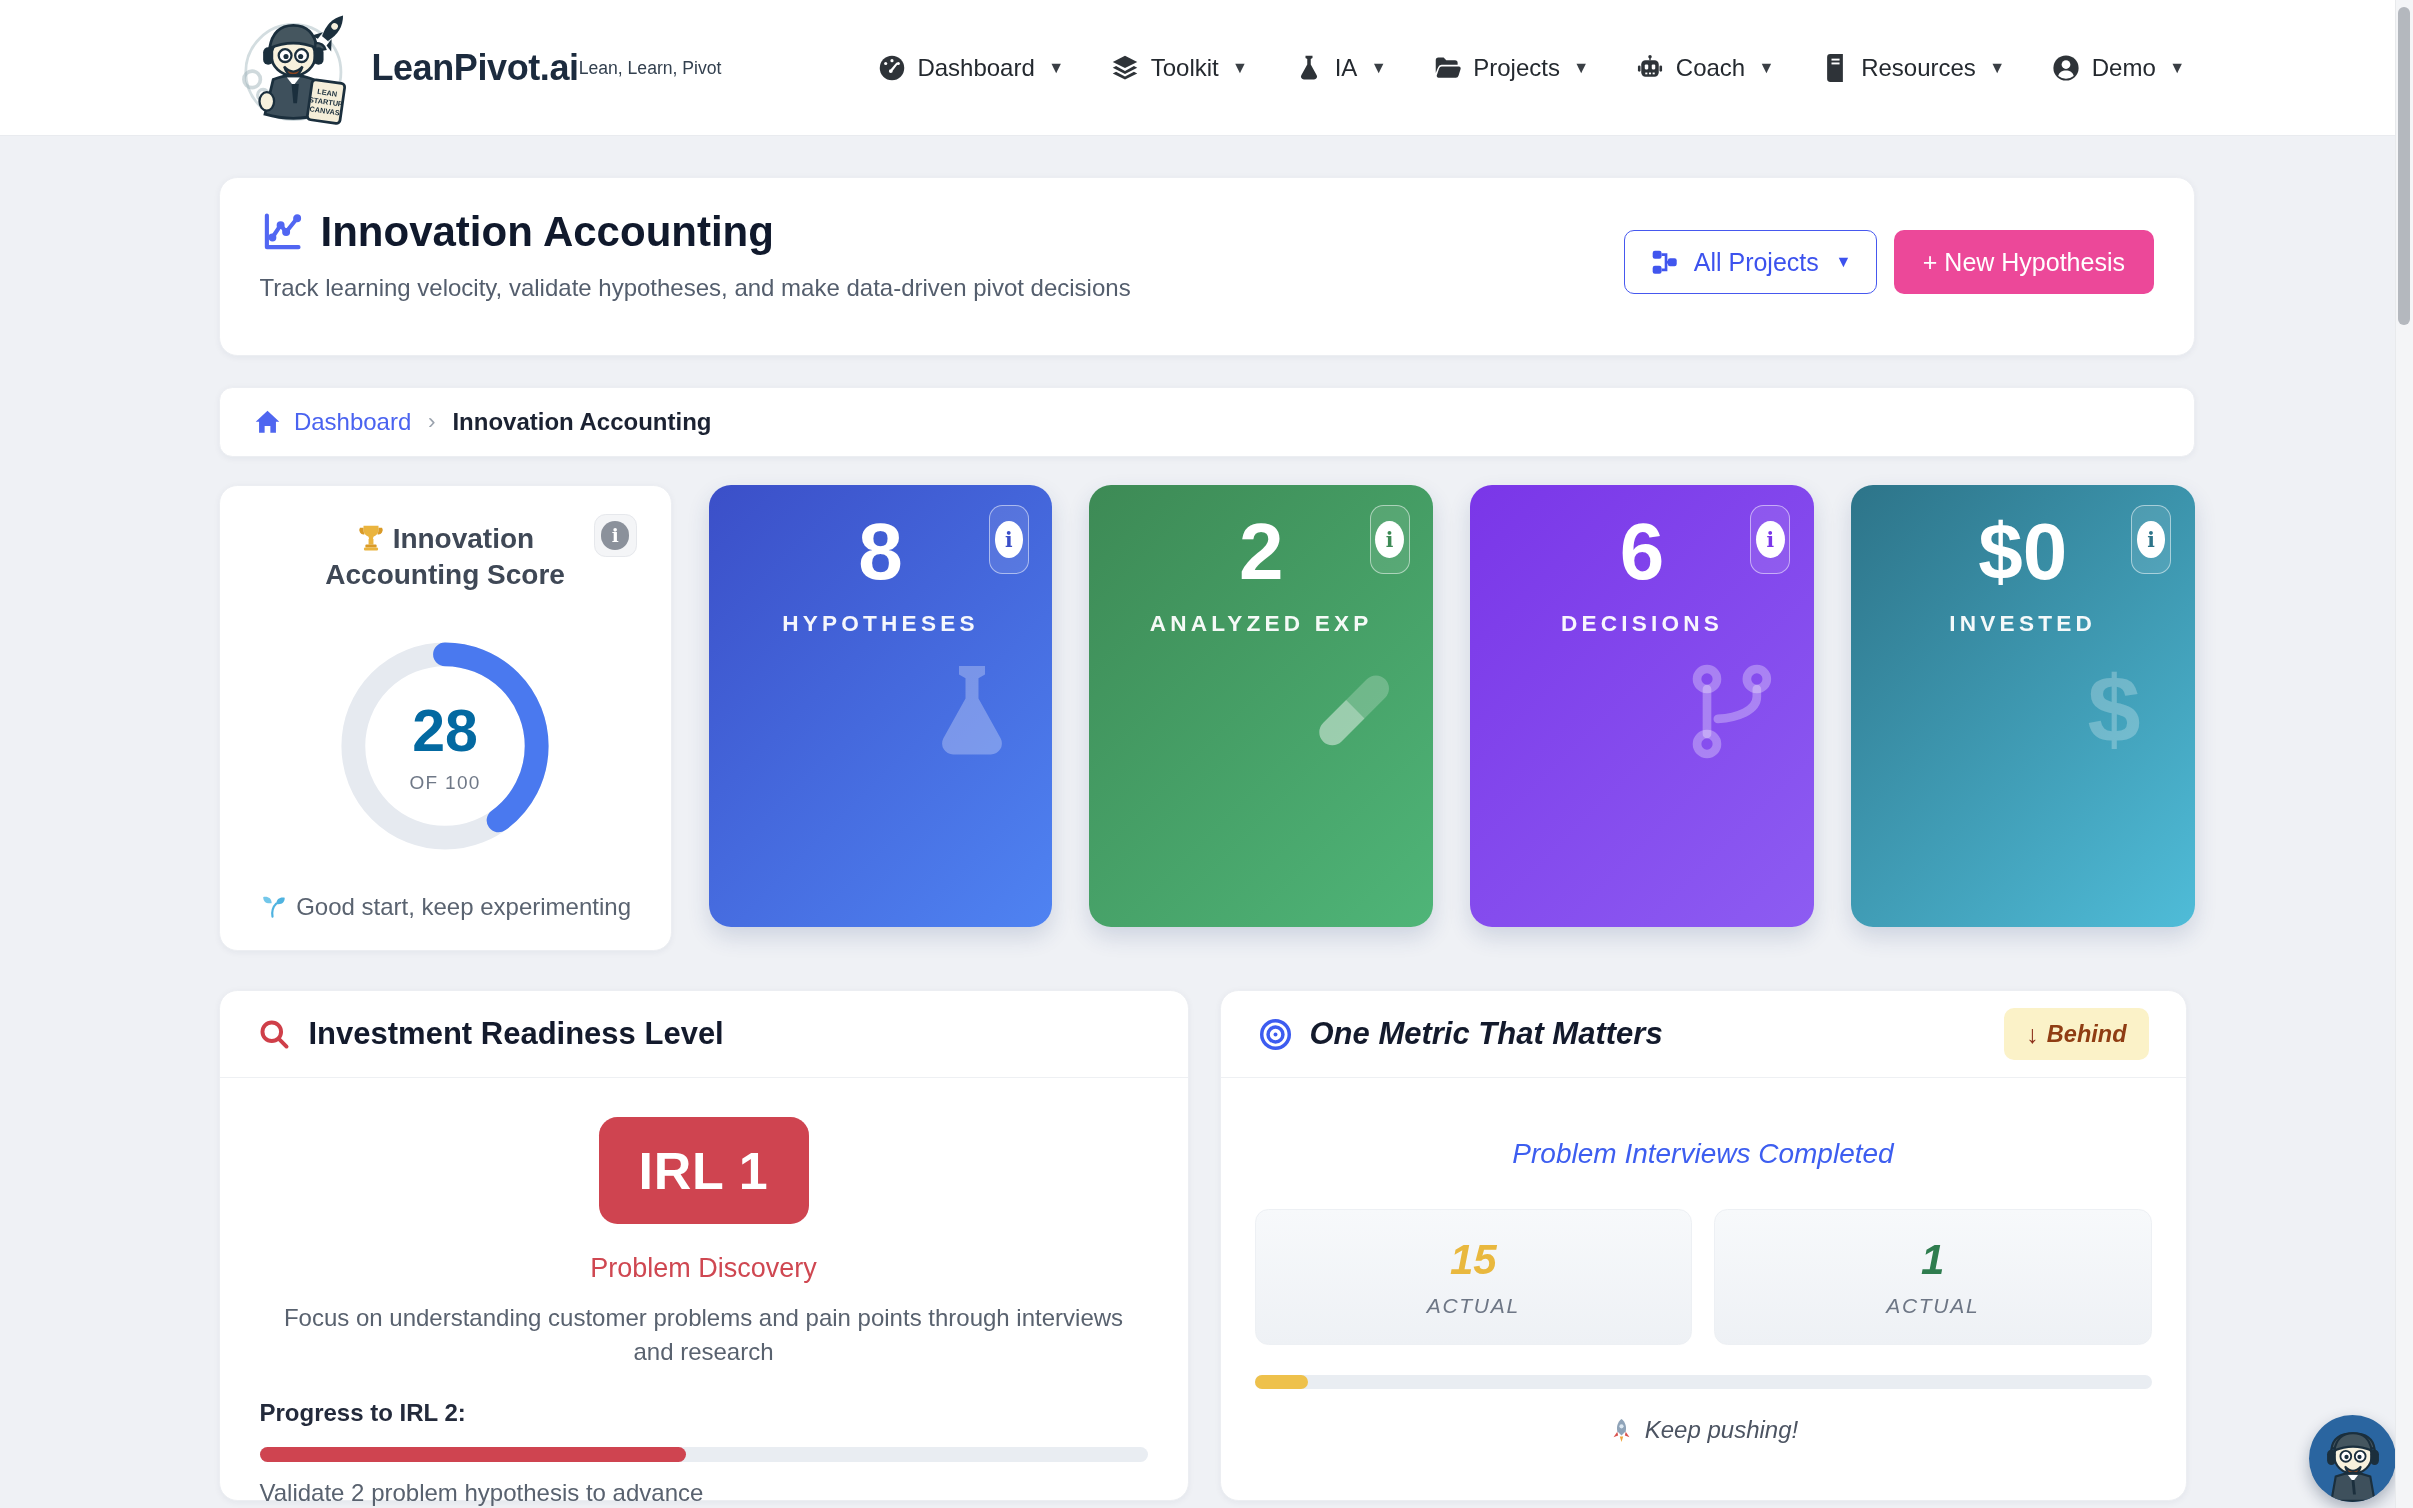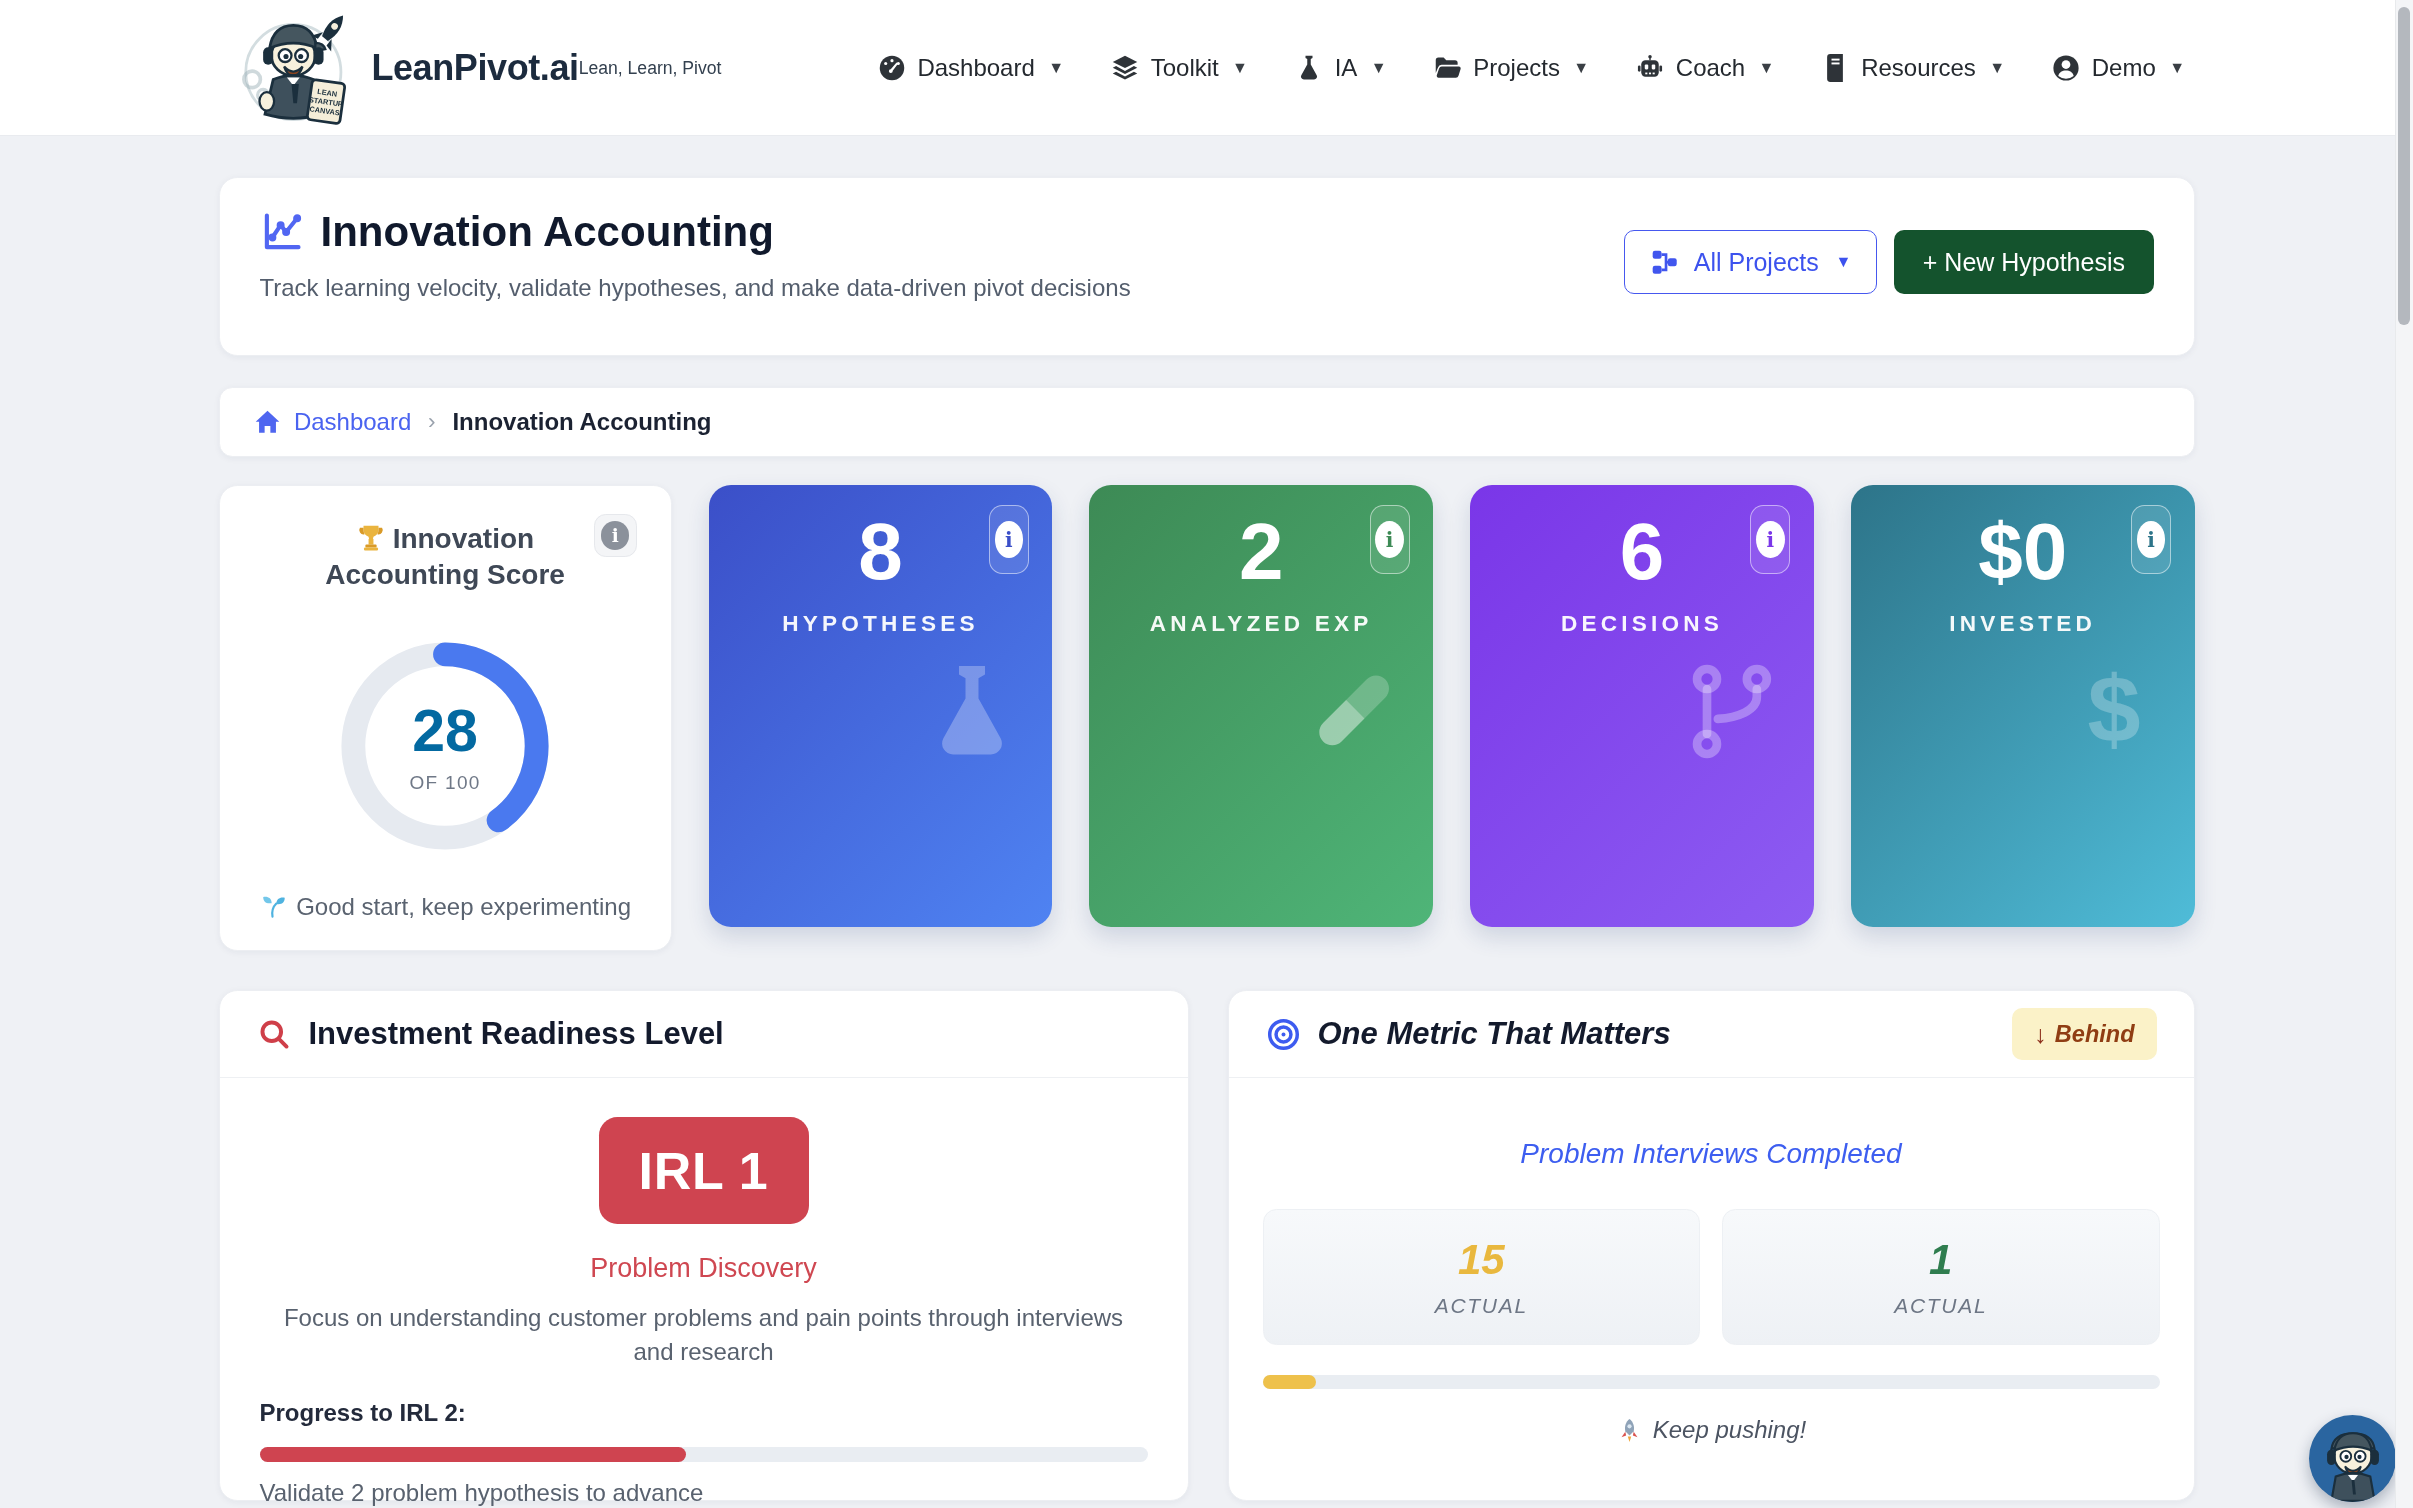--- a/index.html
+++ b/index.html
@@ -27,21 +27,21 @@
   .header-card { height:179px; padding:30px 40px; display:flex; justify-content:space-between; }
   .title-row { display:flex; align-items:center; gap:17px; }
   .title-row svg { width:44px; height:44px; }
   h1 { font-size:42px; font-weight:700; color:#10192c; }
   .subtitle { font-size:24px; color:#545e6d; margin-top:18.4px; }
   .header-actions { display:flex; gap:17px; margin-top:22px;text-align:right; }
   .btn { display:flex; align-items:center; border-radius:10px; font-size:25px; cursor:pointer; }
   .btn-outline { gap:15px; padding:0 25px; height:64px; border:1.7px solid #4658ef; color:#3c52ee; font-weight:500; background:#fff; }
   .btn-outline svg { width:28.5px; height:28.5px; }
   .btn-outline .caret { color:#3c52ee; }
-  .btn-teal { padding:0 28.5px; height:64px; background:#14532d; color:#fff; font-weight:500; }
+  .btn-teal { padding:0 28.5px; height:64px; background:#ec4899; color:#fff; font-weight:500; }
 
   .breadcrumb-card { margin-top:31px; height:70px; border-radius:13.4px; display:flex; align-items:center; padding:0 34px; gap:13.4px; font-size:24px; }
   .breadcrumb-card svg { width:27px; height:27px; }
   .crumb-link { color:#4a63f0; cursor:pointer; }
   .crumb-sep { color:#9aa2ad; font-size:22.6px; padding:0 3.4px; }
   .crumb-current { color:#1b2232; font-weight:700; }
 
   
   .row1 { display:flex; gap:37px; margin-top:28px; align-items:flex-start; }
   .score-card { width:464px; height:466px; text-align:center; position:relative; }
@@ -65,21 +65,21 @@
   .stat-value { padding-top:25px; font-size:80px; font-weight:700; line-height:1.05; }
   .stat-label { margin-top:17px; font-size:22.6px; font-weight:600; letter-spacing:4.2px; opacity:.95; }
   .info-pill { position:absolute; top:20px; right:23.5px; width:40px; height:69px; border-radius:13.4px;
                border:1.7px solid rgba(255,255,255,.5); background:rgba(255,255,255,.10);
                display:flex; align-items:center; justify-content:center; cursor:pointer; }
   .info-pill .dot { width:28.5px; height:37px; border-radius:50%; background:#fff; font-size:20px; font-weight:700;
                     display:flex; align-items:center; justify-content:center; font-family:"DejaVu Serif", serif; }
   .stat-watermark { position:absolute; right:28.5px; top:166px; width:104px; height:121px; }
 
   
-  .row2 { display:flex; gap:39px; margin-top:39px; }
+  .row2 { display:flex; gap:31px; margin-top:39px; }
   .panel { height:511px; position:relative; }
   .panel-left { width:970px; }
   .panel-right { width:967px;font-style:italic; }
   .panel-head { display:flex; align-items:center; gap:17px; padding:0 37px; height:87px; border-bottom:1.7px solid #eef0f3; }
   .panel-head svg { width:35px; height:35px; }
   .panel-title { font-size:31px; font-weight:700; color:#131a2c; }
   .badge-behind { margin-left:auto; background:#fbf2c8; border-radius:10px; height:52px; display:flex; align-items:center;
                   gap:8.4px; padding:0 22px; color:#8f3d13; font-size:23.5px; font-weight:700; cursor:pointer; }
   .badge-behind .arr { font-size:25px; color:#8c2f1a; }
 

